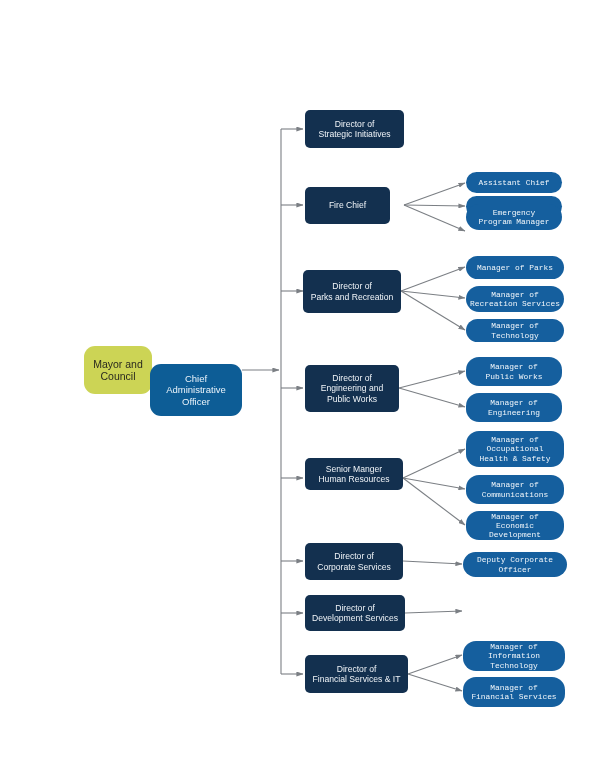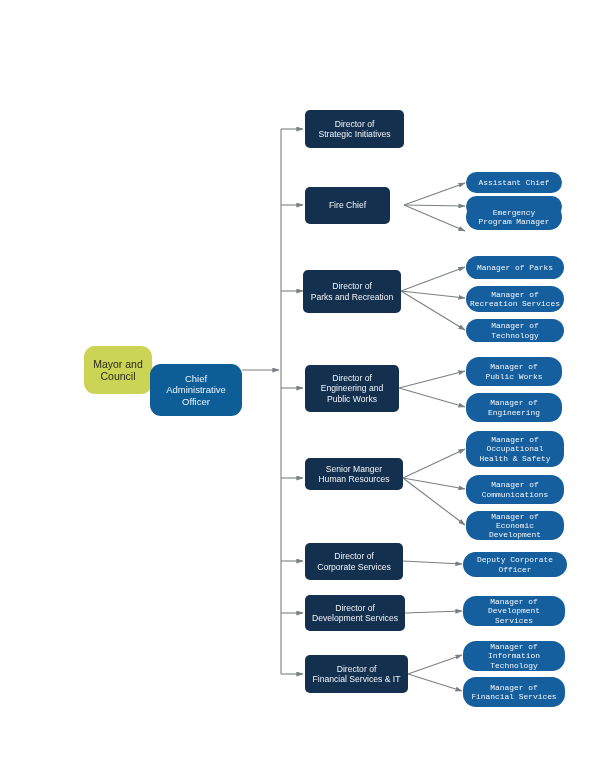--- a/index.html
+++ b/index.html
@@ -169,22 +169,20 @@
 Health &amp; Safety</div>
 
   <div class="node node-unit" style="left:466px; top:475px; width:98px; height:29px;">Manager of
 Communications</div>
 
   <div class="node node-unit" style="left:466px; top:511px; width:98px; height:29px;">Manager of
 Economic Development</div>
 
   <div class="node node-unit" style="left:463px; top:552px; width:104px; height:25px;">Deputy Corporate Officer</div>
 
-  <div class="node node-unit" style="left:463px; top:596px; width:102px; height:30px;">Manager of Development
-Services</div>
 
   <div class="node node-unit" style="left:463px; top:641px; width:102px; height:30px;">Manager of
 Information Technology</div>
 
   <div class="node node-unit" style="left:463px; top:677px; width:102px; height:30px;">Manager of
 Financial Services</div>
 
 </div>
 
 </body></html>

